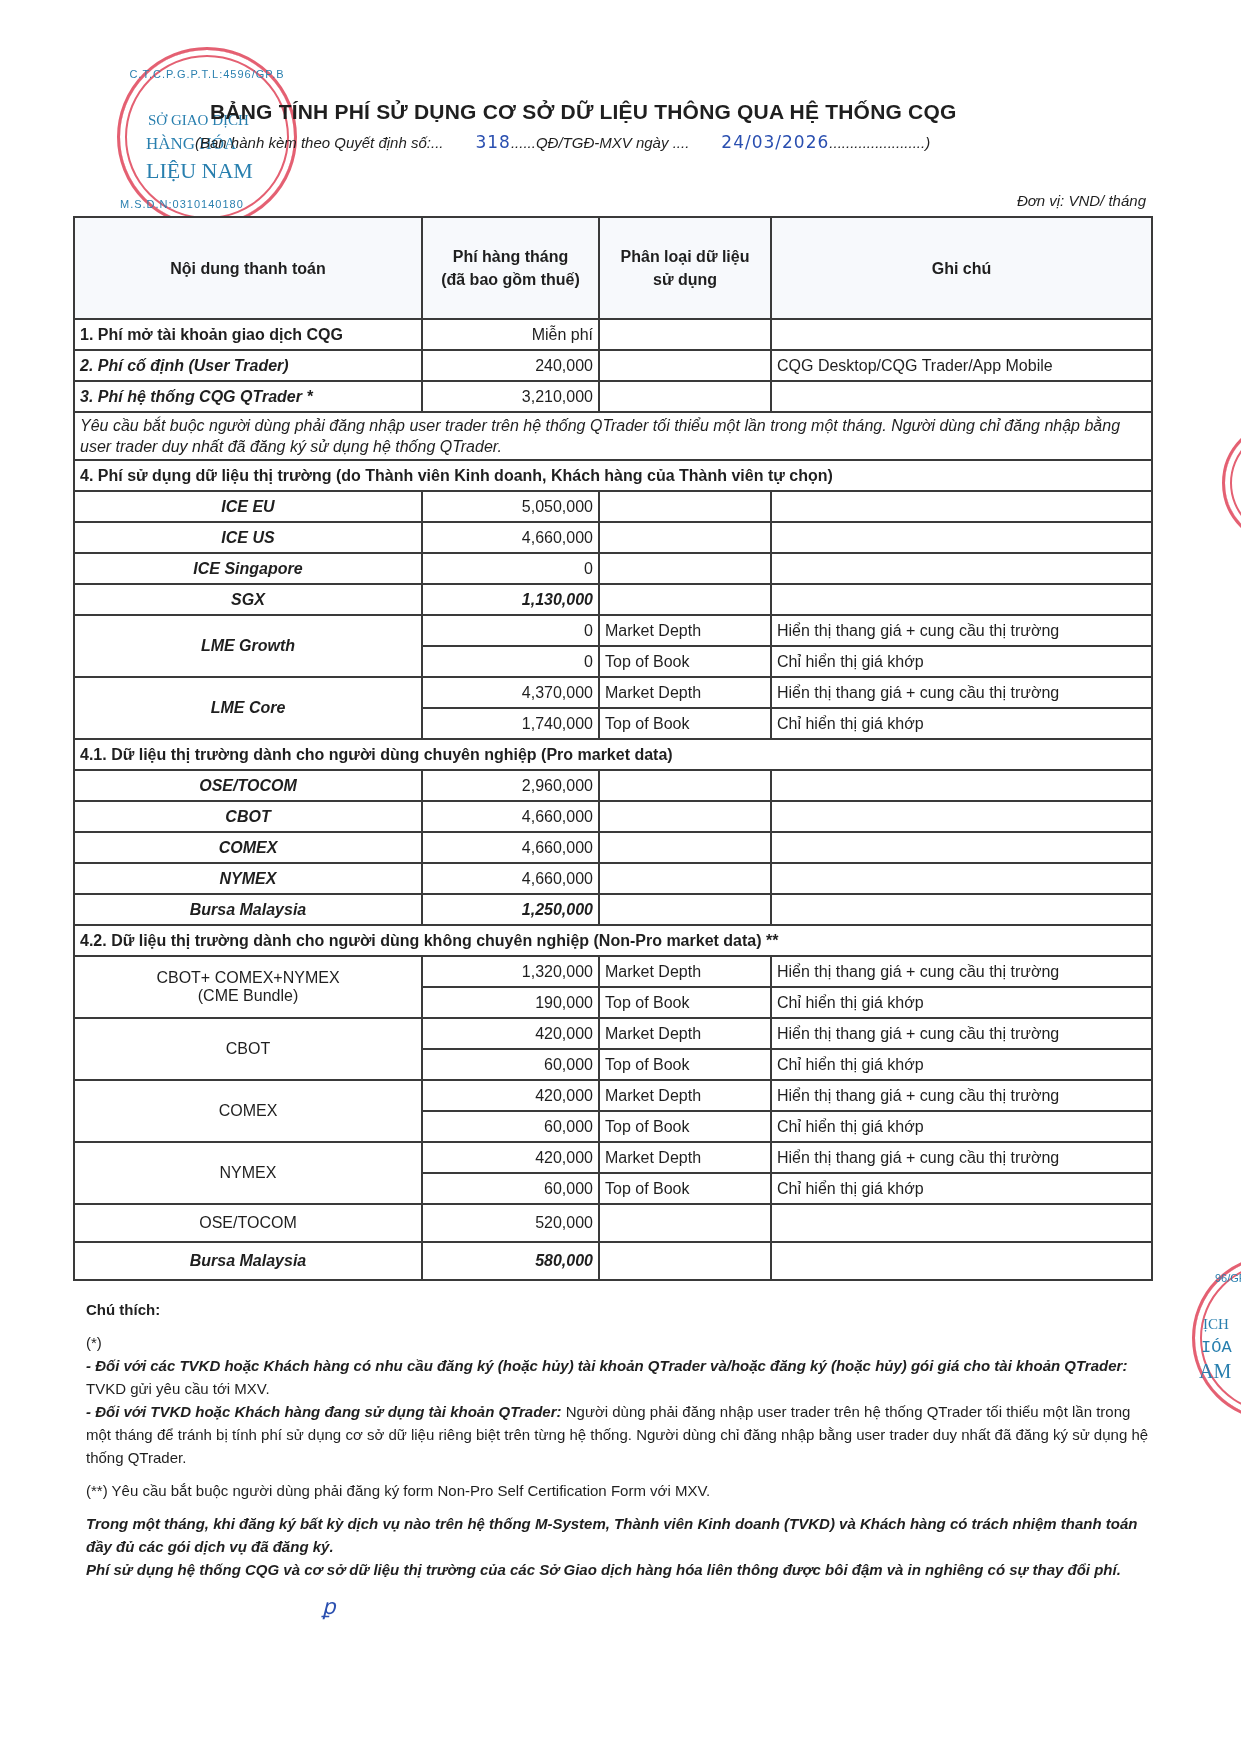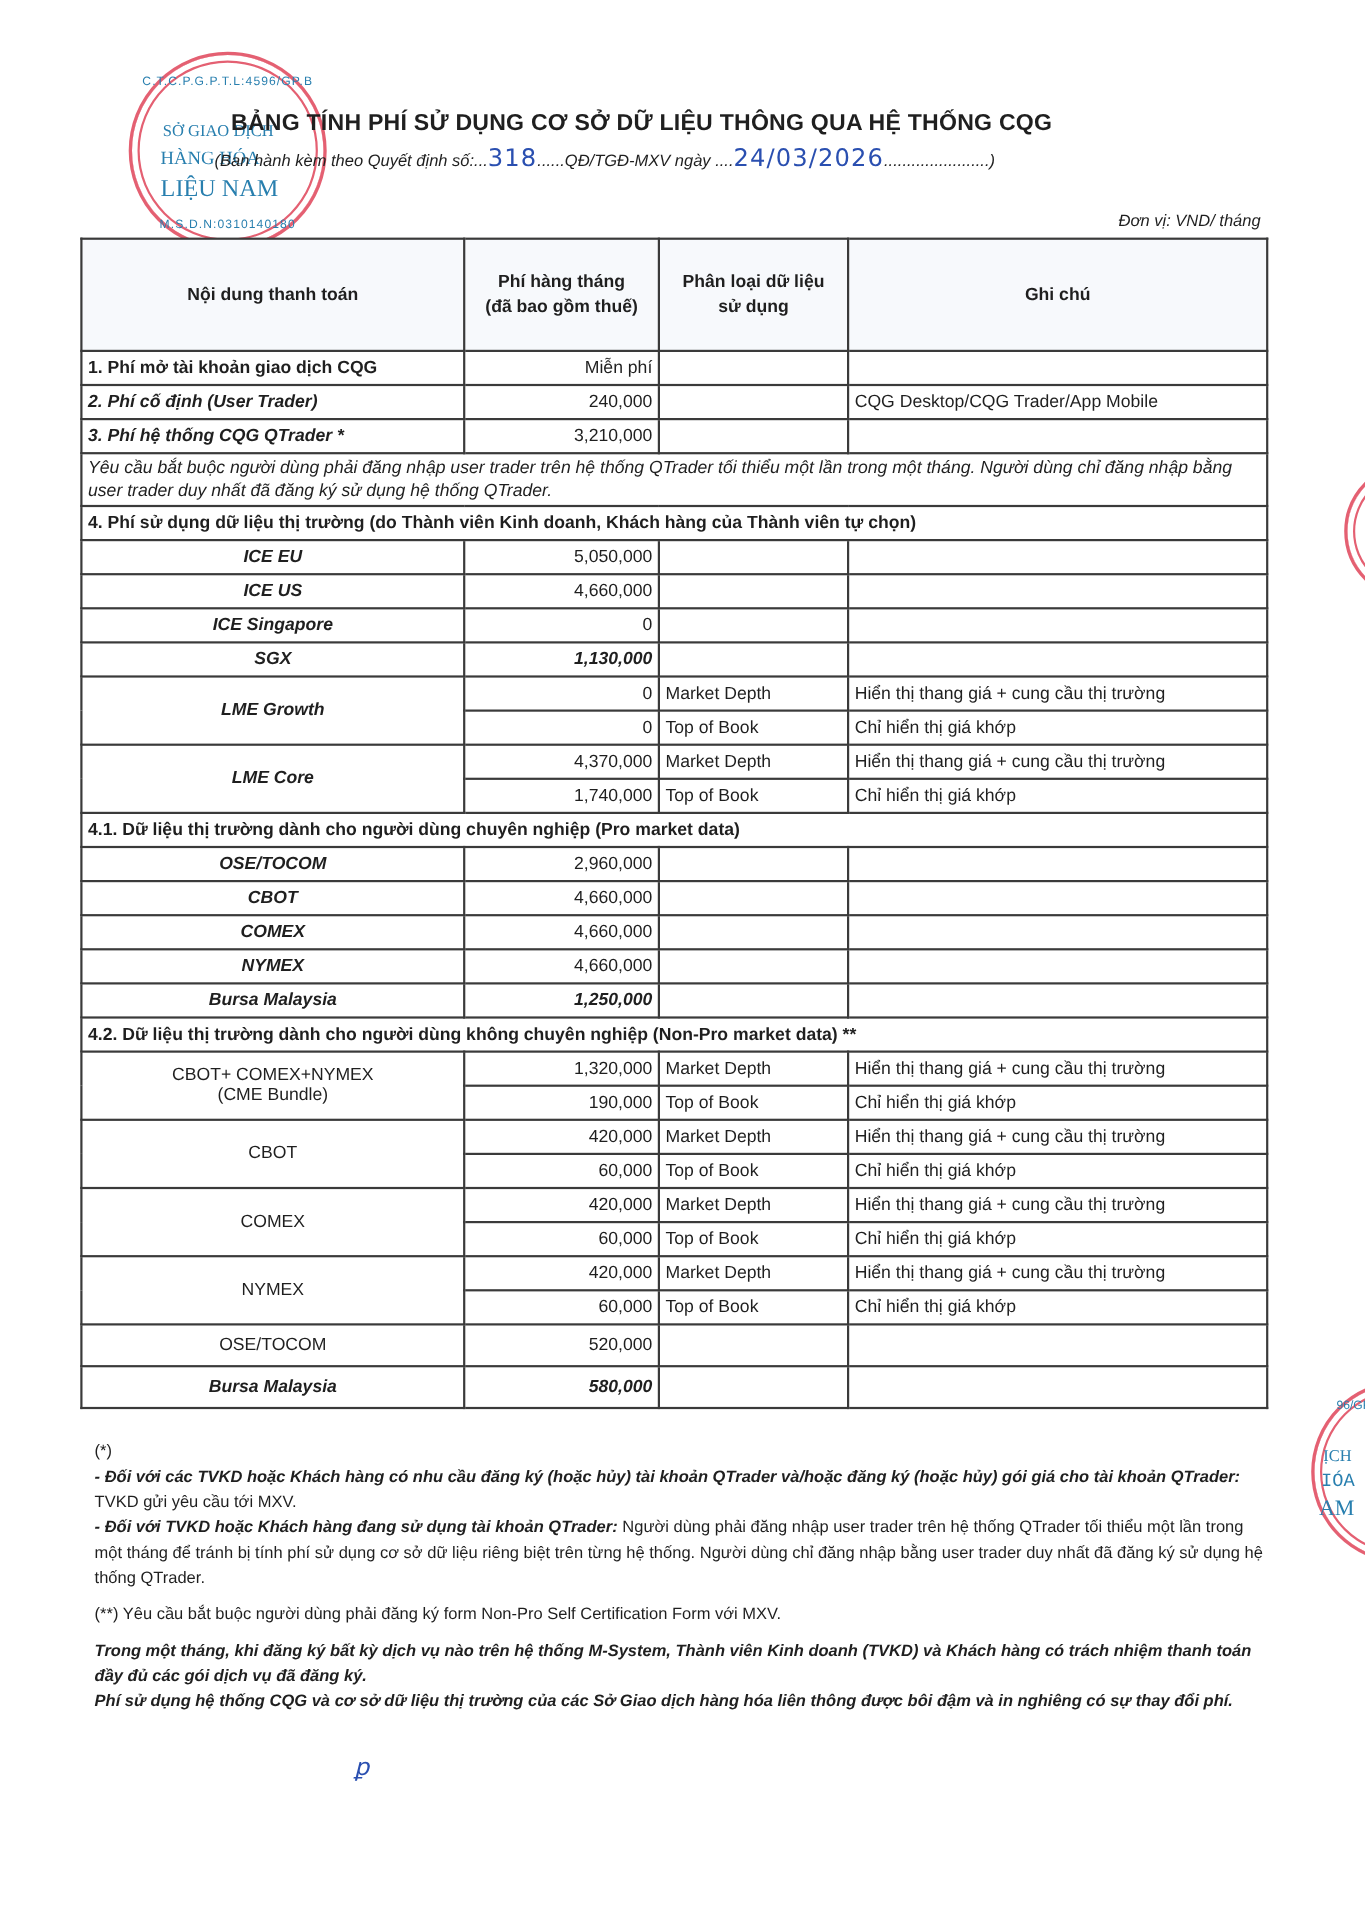--- a/index.html
+++ b/index.html
@@ -1,20 +1,20 @@
 <!DOCTYPE html>
 <html><head>
 <meta charset="utf-8">
 <style>
   html, body { margin: 0; padding: 0; background: #ffffff; }
   body { width: 1241px; height: 1755px; position: relative; overflow: hidden;
          font-family: "Liberation Sans", sans-serif; color: #1f1f1f; }
   .title { position: absolute; left: 210px; top: 100px; font-size: 21px; font-weight: bold; letter-spacing: 0.2px; white-space: nowrap; }
   .subtitle { position: absolute; left: 195px; top: 132px; font-size: 15px; font-style: italic; white-space: nowrap; }
-  .hand { color: #2a4fb0; font-family: "DejaVu Sans", sans-serif; font-style: normal; font-size: 22px; letter-spacing: 1px; }
+  .hand { color: #2a4fb0; font-family: "DejaVu Sans", sans-serif; font-style: normal; font-size: 17px; letter-spacing: 1px; margin-left: 32px; }
   .unit { position: absolute; right: 95px; top: 192px; font-size: 15px; font-style: italic; }
   table.fees { position: absolute; left: 73px; top: 216px; width: 1080px; border-collapse: collapse; font-size: 16px; }
   table.fees td, table.fees th { border: 2px solid #3a3a3a; padding: 2px 5px; height: 25px; }
   table.fees th { font-weight: bold; text-align: center; height: 96px; background: #f7f9fc; font-size: 16px; line-height: 23px; }
   .c1 { width: 336px; }
   .c2 { width: 165px; text-align: right; }
   .c3 { width: 160px; }
   .c4 { width: auto; }
   .bold { font-weight: bold; }
   .bi { font-weight: bold; font-style: italic; }
@@ -24,21 +24,21 @@
   .r30 td { height: 26px; }
   .notes { position: absolute; left: 86px; top: 1298px; width: 1070px; font-size: 15px; line-height: 23px; }
   .notes p { margin: 0; }
   .gap { margin-top: 10px !important; }
   .stamp { position: absolute; border-radius: 50%; border: 3px solid #e0455a; box-shadow: inset 0 0 0 5px #fff, inset 0 0 0 7px #e0455a; color: #0369a1; opacity: 0.85; }
   .stamp-left { left: 117px; top: 47px; width: 174px; height: 174px; }
   .stamp-left .s-top { position: absolute; top: 18px; left: 0; width: 100%; text-align: center; font-size: 11px; letter-spacing: 1px; }
   .stamp-left .s1 { position: absolute; top: 62px; left: 28px; font-size: 15px; font-family: "Liberation Serif", serif; }
   .stamp-left .s2 { position: absolute; top: 84px; left: 26px; font-size: 17px; font-family: "Liberation Serif", serif; }
   .stamp-left .s3 { position: absolute; top: 108px; left: 26px; font-size: 22px; font-family: "Liberation Serif", serif; }
-  .stamp-left .s-bot { position: absolute; bottom: 14px; left: 0; width: 100%; text-align: center; font-size: 11px; letter-spacing: 1px; }
+  .stamp-left .s-bot { position: absolute; bottom: 14px; left: 0; width: 100%; text-align: left; font-size: 11px; letter-spacing: 1px; }
   .stamp-right-top { left: 1222px; top: 420px; width: 120px; height: 120px; }
   .stamp-right-bot { left: 1192px; top: 1255px; width: 160px; height: 160px; }
   .stamp-right-bot .s1 { position: absolute; top: 58px; left: 8px; font-size: 15px; font-family: "Liberation Serif", serif; }
   .stamp-right-bot .s2 { position: absolute; top: 80px; left: 6px; font-size: 17px; font-family: Liberation Mono, monospace; }
   .stamp-right-bot .s3 { position: absolute; top: 102px; left: 4px; font-size: 20px; font-family: "Liberation Serif", serif; }
   .stamp-right-bot .s-top { position: absolute; top: 14px; left: 20px; font-size: 11px; }
   .sig { position: absolute; left: 322px; top: 1590px; color: #2a4fb0; font-size: 22px; font-style: italic; }
 </style>
 </head>
 <body>
@@ -237,20 +237,21 @@
     <tr class="r30">
       <td class="bi ctr" style="height:32px">Bursa Malaysia</td>
       <td class="rgt bi">580,000</td>
       <td></td>
         <td></td>
     </tr>
   </tbody>
 </table>
 
 <div class="notes">
+  <p class="bold">Chú thích:</p>
   <p class="gap">(*)</p>
   <p><span class="bi">- Đối với các TVKD hoặc Khách hàng có nhu cầu đăng ký (hoặc hủy) tài khoản QTrader và/hoặc đăng ký (hoặc hủy) gói giá cho tài khoản QTrader:</span><span> TVKD gửi yêu cầu tới MXV.</span></p>
   <p><span class="bi">- Đối với TVKD hoặc Khách hàng đang sử dụng tài khoản QTrader:</span><span> Người dùng phải đăng nhập user trader trên hệ thống QTrader tối thiểu một lần trong một tháng để tránh bị tính phí sử dụng cơ sở dữ liệu riêng biệt trên từng hệ thống. Người dùng chỉ đăng nhập bằng user trader duy nhất đã đăng ký sử dụng hệ thống QTrader.</span></p>
   <p class="gap">(**) Yêu cầu bắt buộc người dùng phải đăng ký form Non-Pro Self Certification Form với MXV.</p>
   <p class="gap bi">Trong một tháng, khi đăng ký bất kỳ dịch vụ nào trên hệ thống M-System, Thành viên Kinh doanh (TVKD) và Khách hàng có trách nhiệm thanh toán đầy đủ các gói dịch vụ đã đăng ký.</p>
   <p class="bi">Phí sử dụng hệ thống CQG và cơ sở dữ liệu thị trường của các Sở Giao dịch hàng hóa liên thông được bôi đậm và in nghiêng có sự thay đổi phí.</p>
 </div>
 <div class="sig">ꝑ</div>
 
 </body></html>

